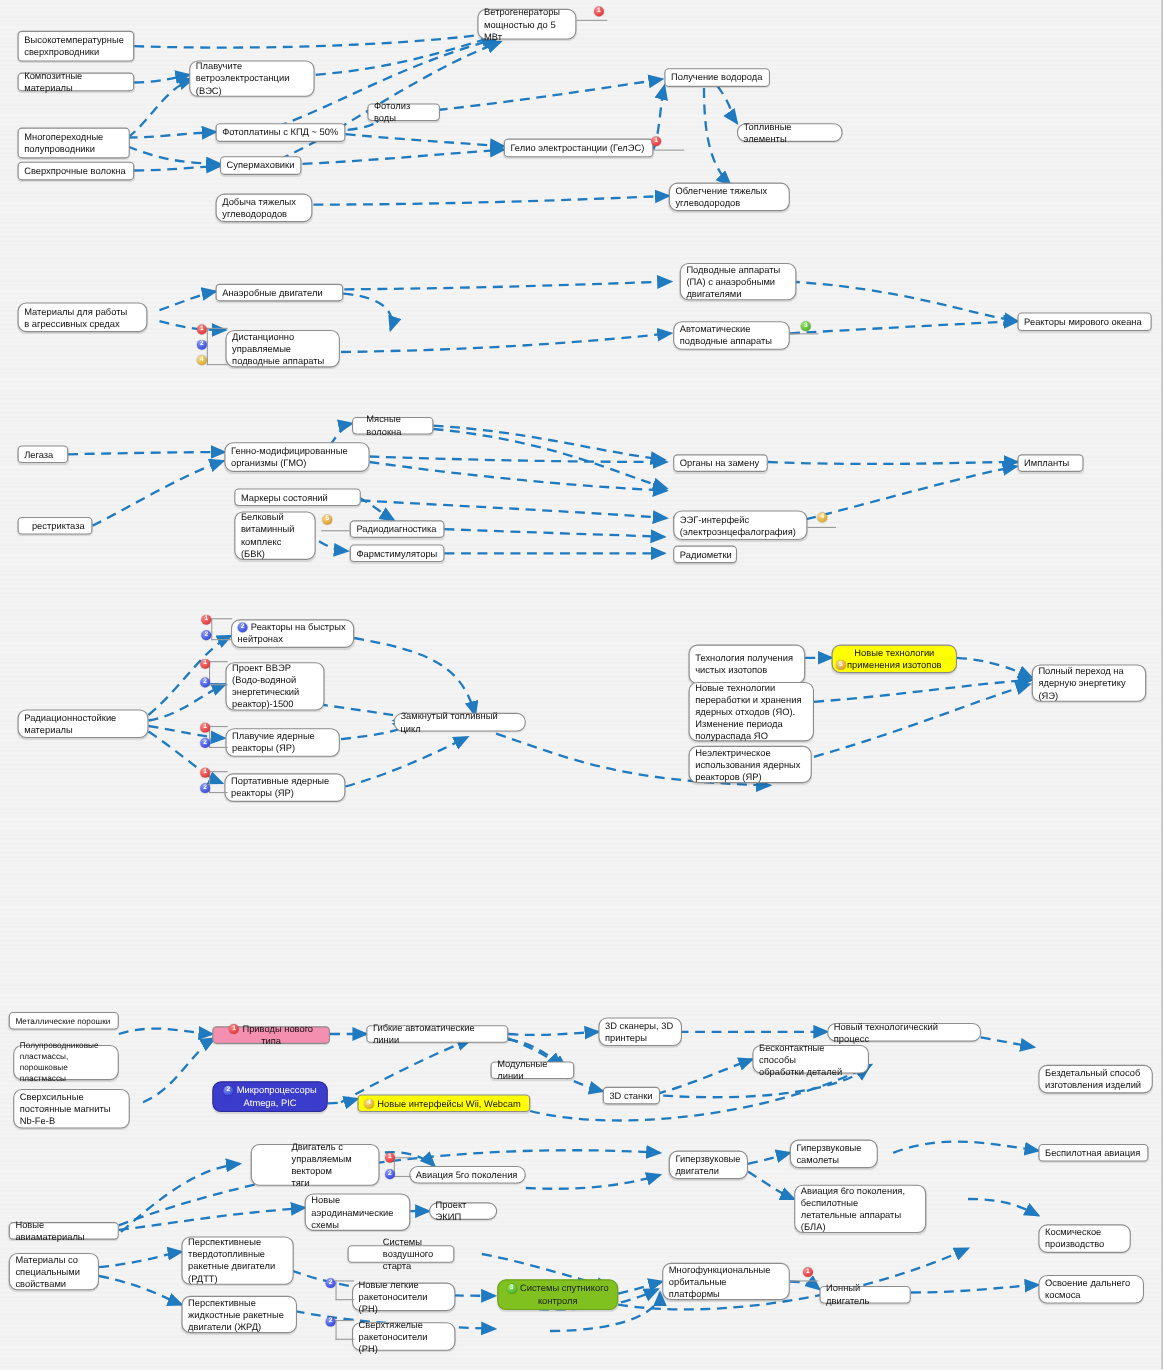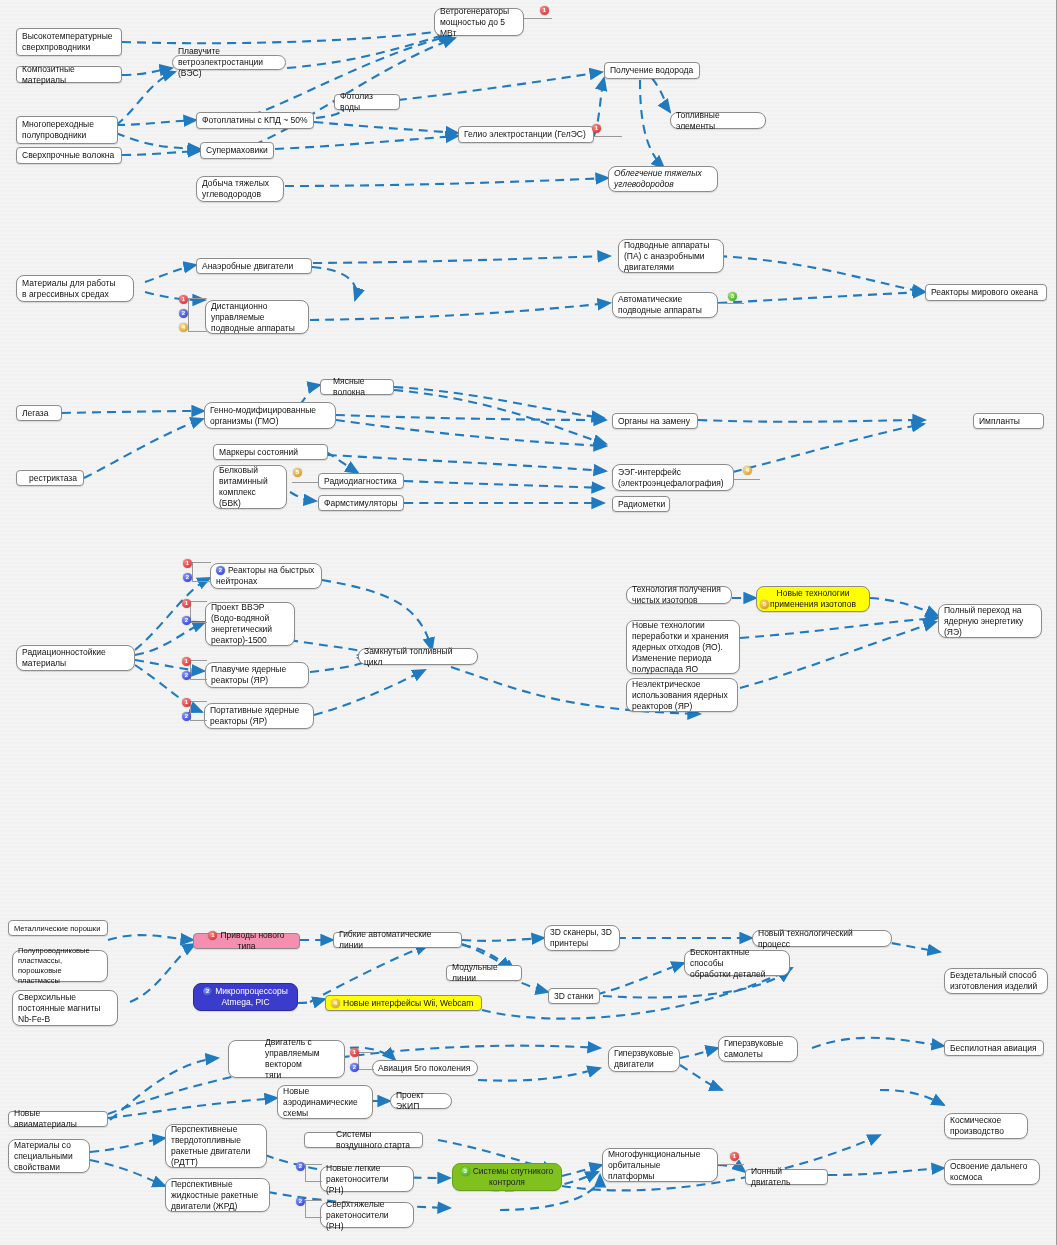--- a/index.html
+++ b/index.html
@@ -194,21 +194,21 @@
   <div class="node" style="left:16px;top:66px;width:106px;height:17px;">
     <span class="txt">Композитные материалы</span></div>
 
   <div class="node" style="left:16px;top:116px;width:102px;height:28px;">
     <span class="txt">Многопереходные
 полупроводники</span></div>
 
   <div class="node" style="left:16px;top:147px;width:106px;height:17px;">
     <span class="txt">Сверхпрочные волокна</span></div>
 
-  <div class="node r8" style="left:172px;top:55px;width:114px;height:15px;">
+  <div class="node r8" style="left:172px;top:55px;width:114px;height:33px;">
     <span class="txt">Плавучите
 ветроэлектростанции
 (ВЭС)</span></div>
 
   <div class="node" style="left:196px;top:112px;width:118px;height:17px;">
     <span class="txt">Фотоплатины с КПД ~ 50%</span></div>
 
   <div class="node" style="left:200px;top:142px;width:74px;height:17px;">
     <span class="txt">Супермаховики</span></div>
 
@@ -229,21 +229,21 @@
     <span class="txt">Гелио электростанции (ГелЭС)</span></div>
   <div class="leader" style="left:594px;top:136px;width:28px;"></div>
   <div class="badge b1" style="left:592px;top:124px;">1</div>
 
   <div class="node" style="left:604px;top:62px;width:96px;height:17px;">
     <span class="txt">Получение водорода</span></div>
 
   <div class="node r8" style="left:670px;top:112px;width:96px;height:17px;">
     <span class="txt">Топливные элементы</span></div>
 
-  <div class="node r8" style="left:608px;top:166px;width:110px;height:26px;font-style:italic;">
+  <div class="node r8" style="left:608px;top:166px;width:110px;height:26px;">
     <span class="txt">Облегчение тяжелых
 углеводородов</span></div>
 
   <div class="node r8" style="left:16px;top:275px;width:118px;height:27px;">
     <span class="txt">Материалы для работы
 в агрессивных средах</span></div>
 
   <div class="node" style="left:196px;top:258px;width:116px;height:16px;">
     <span class="txt">Анаэробные двигатели</span></div>
 
@@ -308,21 +308,21 @@
 
   <div class="node r8" style="left:612px;top:464px;width:122px;height:27px;">
     <span class="txt">ЭЭГ-интерфейс
 (электроэнцефалография)</span></div>
   <div class="leader" style="left:734px;top:479px;width:26px;"></div>
   <div class="badge b4" style="left:743px;top:466px;">4</div>
 
   <div class="node" style="left:612px;top:496px;width:58px;height:16px;">
     <span class="txt">Радиометки</span></div>
 
-  <div class="node" style="left:925px;top:413px;width:71px;height:16px;margin-left:48px;">
+  <div class="node" style="left:925px;top:413px;width:60px;height:16px;">
     <span class="txt">Импланты</span></div>
 
   <div class="node r8" style="left:16px;top:645px;width:119px;height:26px;">
     <span class="txt">Радиационностойкие
 материалы</span></div>
 
   <div class="node r8" style="left:210px;top:563px;width:112px;height:26px;">
     <span class="txt"><span class="badge b2 inline">2</span><span>Реакторы на быстрых
 нейтронах</span></span></div>
   <div class="stub" style="left:192px;top:562px;width:18px;height:18px;"></div>
@@ -348,21 +348,21 @@
   <div class="node r8" style="left:204px;top:703px;width:110px;height:26px;">
     <span class="txt">Портативные ядерные
 реакторы (ЯР)</span></div>
   <div class="stub" style="left:190px;top:701px;width:16px;height:18px;"></div>
   <div class="badge b1" style="left:182px;top:698px;">1</div>
   <div class="badge b2" style="left:182px;top:712px;">2</div>
 
   <div class="node r8" style="left:358px;top:648px;width:120px;height:17px;">
     <span class="txt">Замкнутый топливный цикл</span></div>
 
-  <div class="node r8" style="left:626px;top:586px;width:106px;height:18px;">
+  <div class="node r8" style="left:626px;top:586px;width:106px;height:36px;">
     <span class="txt">Технология получения
 чистых изотопов</span></div>
 
   <div class="node yellow r8 center" style="left:756px;top:586px;width:114px;height:26px;">
     <span class="txt"><span>Новые технологии
 применения изотопов</span></span></div>
   <div class="badge b5" style="left:760px;top:600px;">5</div>
 
   <div class="node r8" style="left:626px;top:620px;width:114px;height:54px;">
     <span class="txt">Новые технологии
@@ -459,21 +459,21 @@
     <span class="txt">Перспективнеые
 твердотопливные
 ракетные двигатели
 (РДТТ)</span></div>
 
   <div class="node r8" style="left:165px;top:1178px;width:105px;height:34px;">
     <span class="txt">Перспективные
 жидкостные ракетные
 двигатели (ЖРД)</span></div>
 
-  <div class="node" style="left:304px;top:1132px;width:119px;height:16px;padding-left:31px;">
+  <div class="node" style="left:316px;top:1132px;width:97px;height:16px;padding-left:31px;">
     <span class="txt">Системы воздушного старта</span></div>
 
   <div class="node r8" style="left:320px;top:1166px;width:94px;height:26px;">
     <span class="txt">Новые легкие
 ракетоносители (РН)</span></div>
   <div class="stub" style="left:305px;top:1164px;width:16px;height:16px;"></div>
   <div class="badge b2" style="left:296px;top:1162px;">2</div>
 
   <div class="node r8" style="left:320px;top:1202px;width:94px;height:26px;">
     <span class="txt">Сверхтяжелые
@@ -486,20 +486,25 @@
 контроля</span></span></div>
 
   <div class="node r8" style="left:608px;top:1046px;width:72px;height:26px;">
     <span class="txt">Гиперзвуковые
 двигатели</span></div>
 
   <div class="node r8" style="left:718px;top:1036px;width:80px;height:26px;">
     <span class="txt">Гиперзвуковые
 самолеты</span></div>
 
+  <div class="node r8" style="left:722px;top:1077px;width:120px;height:44px;">
+    <span class="txt">Авиация 6го поколения,
+беспилотные
+летательные аппараты
+(БЛА)</span></div>
 
   <div class="node" style="left:944px;top:1040px;width:100px;height:16px;">
     <span class="txt">Беспилотная авиация</span></div>
 
   <div class="node r8" style="left:602px;top:1148px;width:116px;height:34px;">
     <span class="txt">Многофункциональные
 орбитальные
 платформы</span></div>
   <div class="leader" style="left:718px;top:1164px;width:26px;"></div>
   <div class="badge b1" style="left:730px;top:1152px;">1</div>

